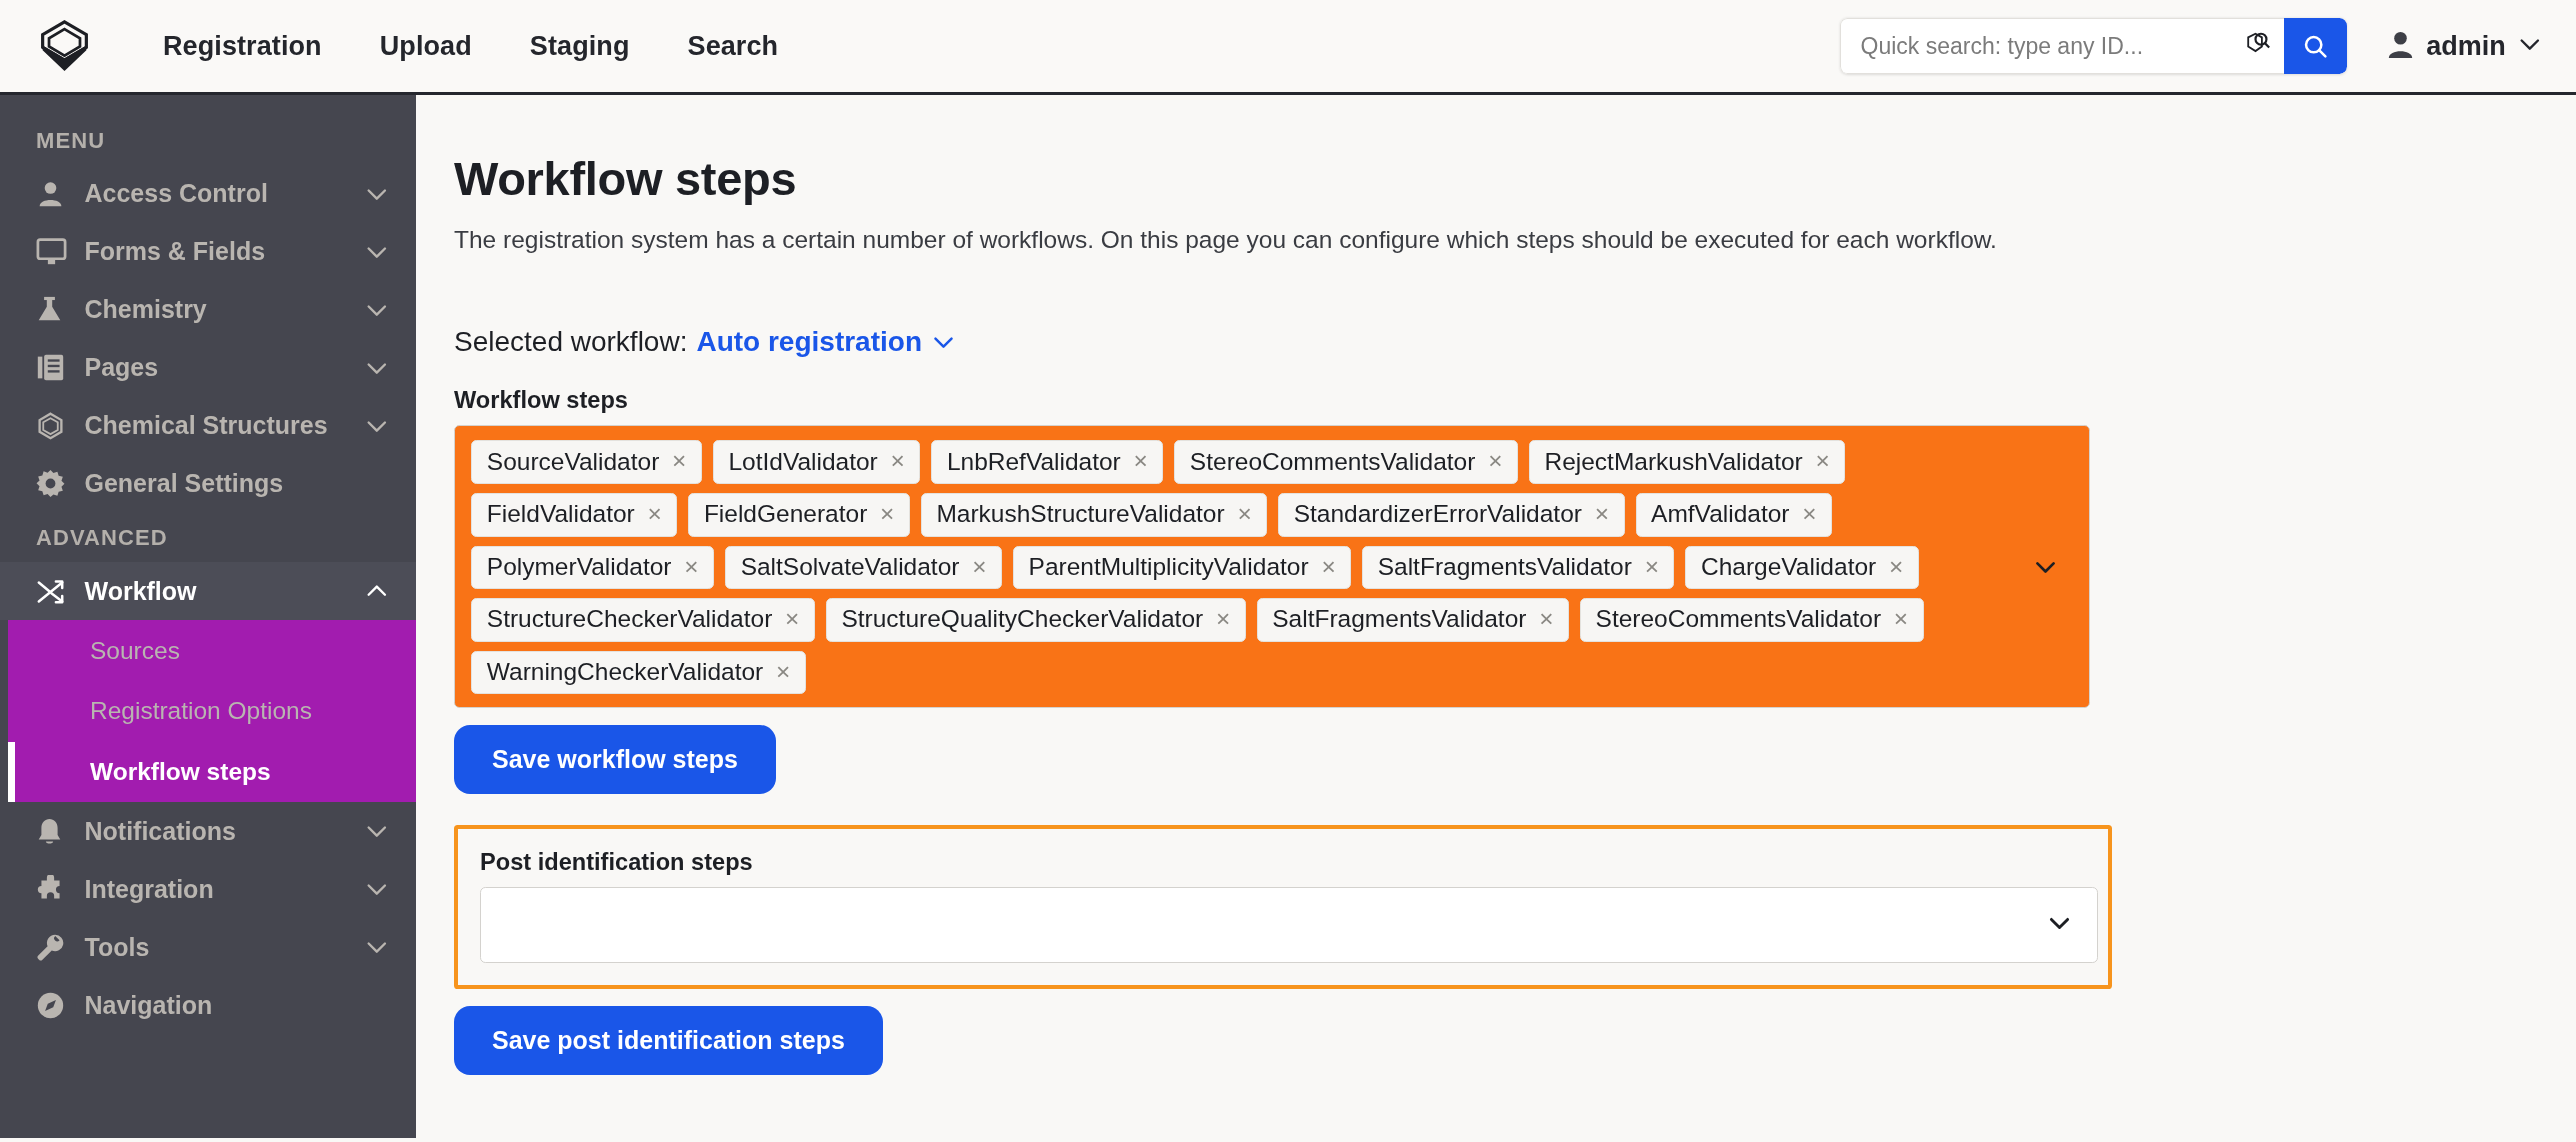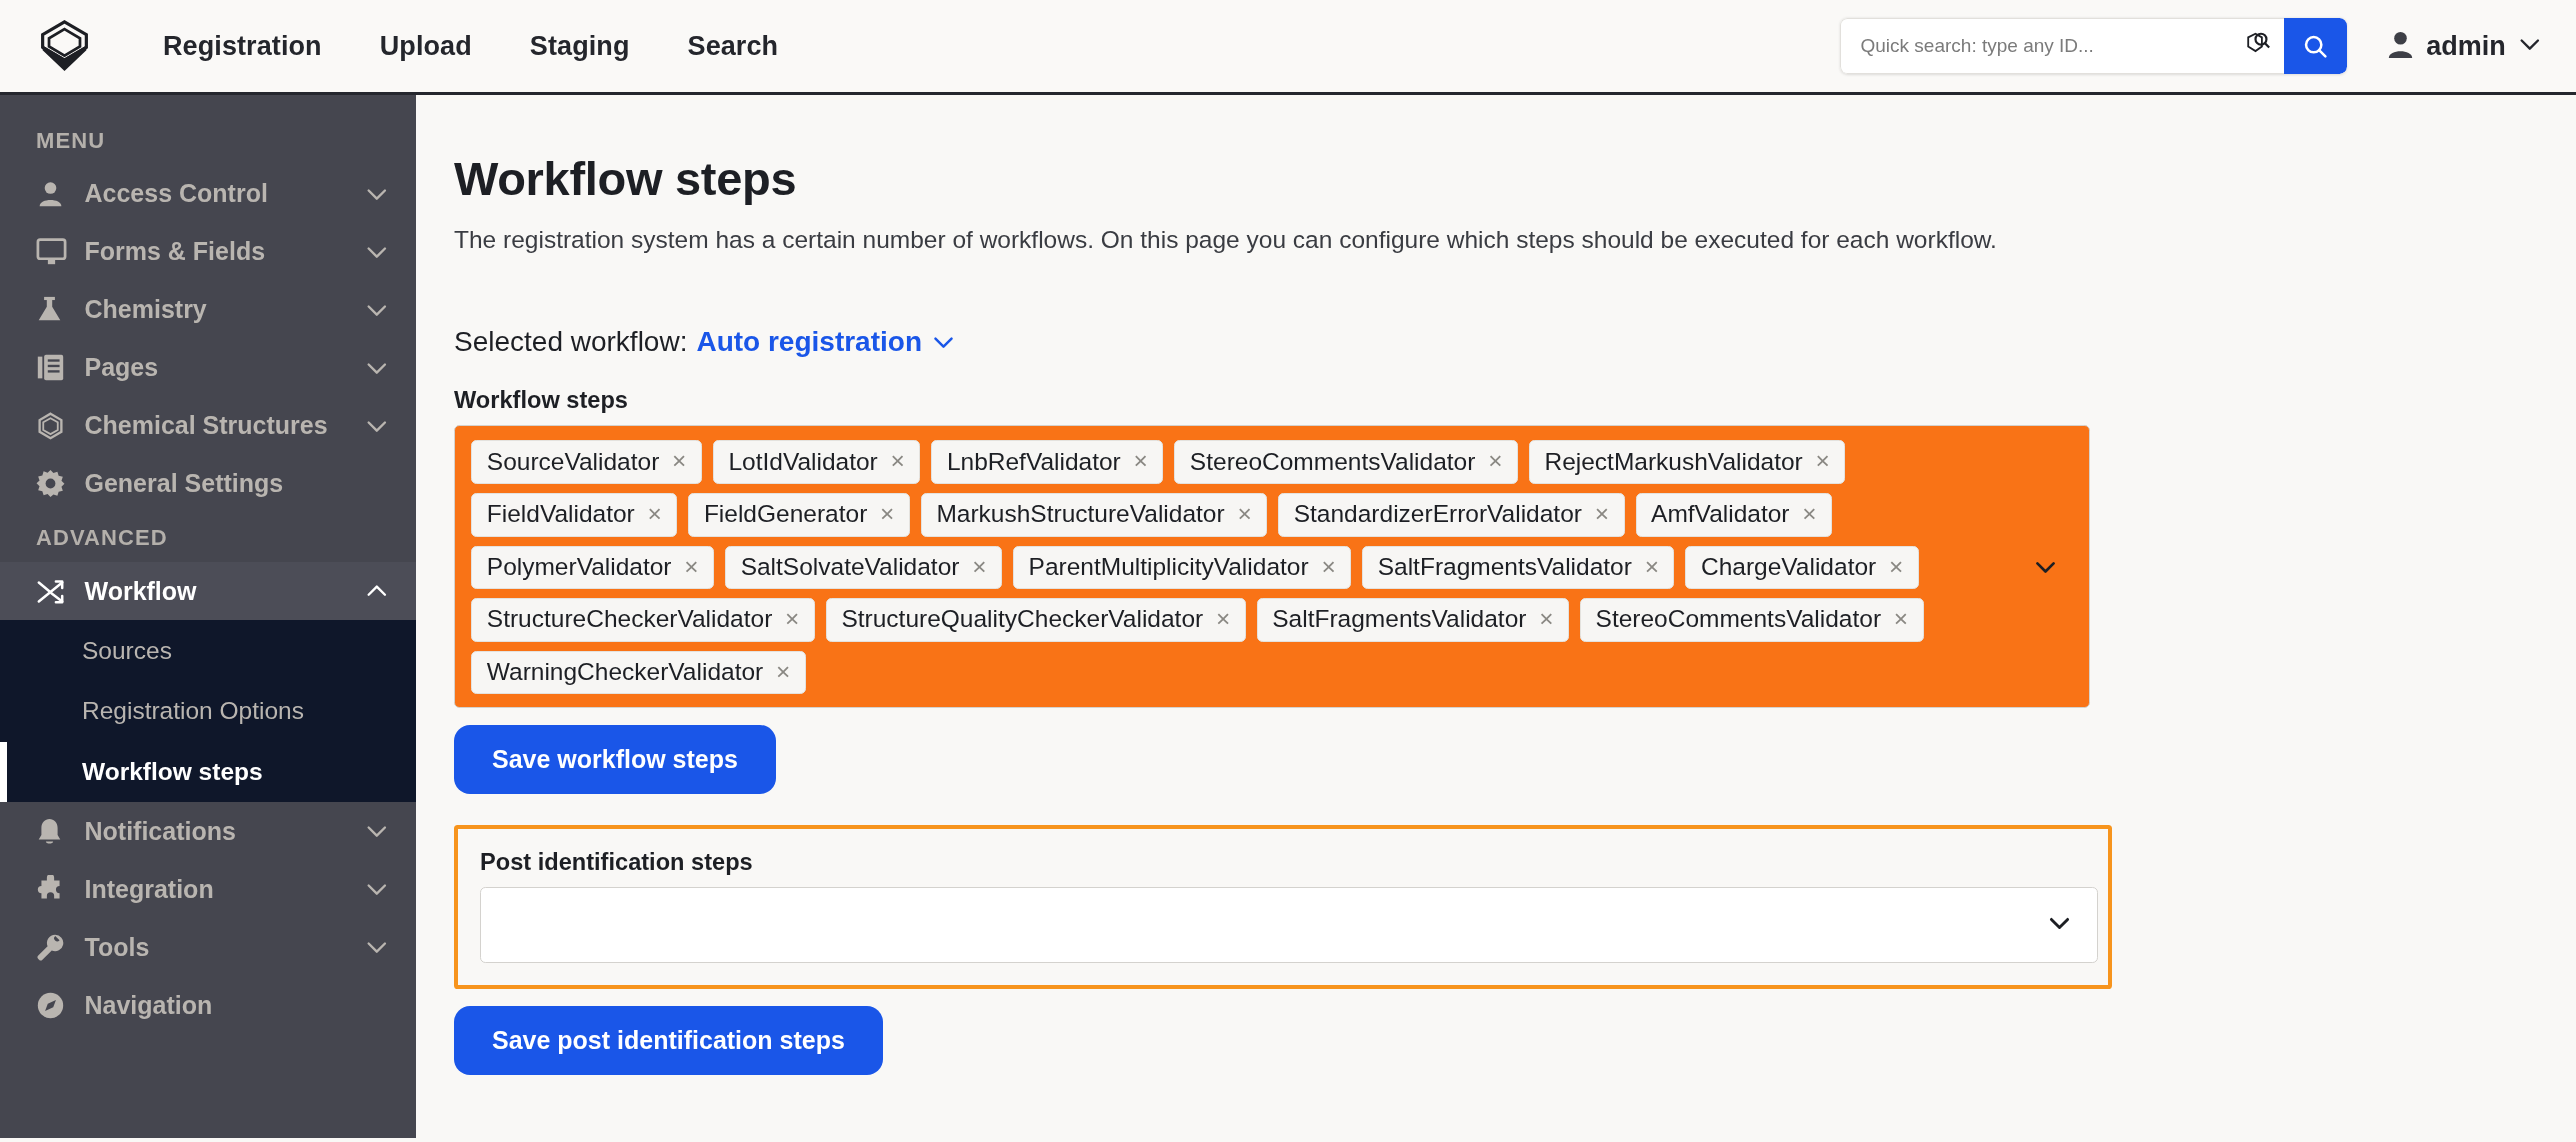--- a/index.html
+++ b/index.html
@@ -54,21 +54,21 @@
     background: #fff;
     border: 0.9px solid #e2e0dc;
     border-right: none;
     border-radius: 7.3px 0 0 7.3px;
     display: flex;
     align-items: center;
     padding: 0 12.7px 0 20px;
   }
   .search-field input {
     border: none; outline: none;
-    font-size: 19px;
+    font-size: 23px;
     color: #333;
     background: transparent;
     width: 100%;
     font-family: "Liberation Sans", sans-serif;
   }
   .search-field input::placeholder { color: #7b7b7b; }
   .struct-search-icon { flex: none; margin-left: 7.3px; display:flex; align-items:center; }
   .search-btn {
     width: 63px;
     background: #1a56e8;
@@ -116,21 +116,21 @@
   }
   .side-item .lbl {
     font-size: 25px;
     color: #b9b5b0;
     font-weight: bold;
     white-space: nowrap;
   }
   .side-item .chev { margin-left: auto; display: flex; align-items: center; }
   .side-item.active-parent { background: #4c4d57; }
   .side-item.active-parent .lbl { color: #ffffff; }
-  .subnav { background: #0f172a; }
+  .subnav { background: #a21caf; margin-left: 8px; }
   .sub-item {
     padding: 16.3px 27px 16.3px 82px;
     font-size: 24.5px;
     color: #b9b5b0;
     cursor: pointer;
     position: relative;
     white-space: nowrap;
   }
   .sub-item.active {
     color: #ffffff;

